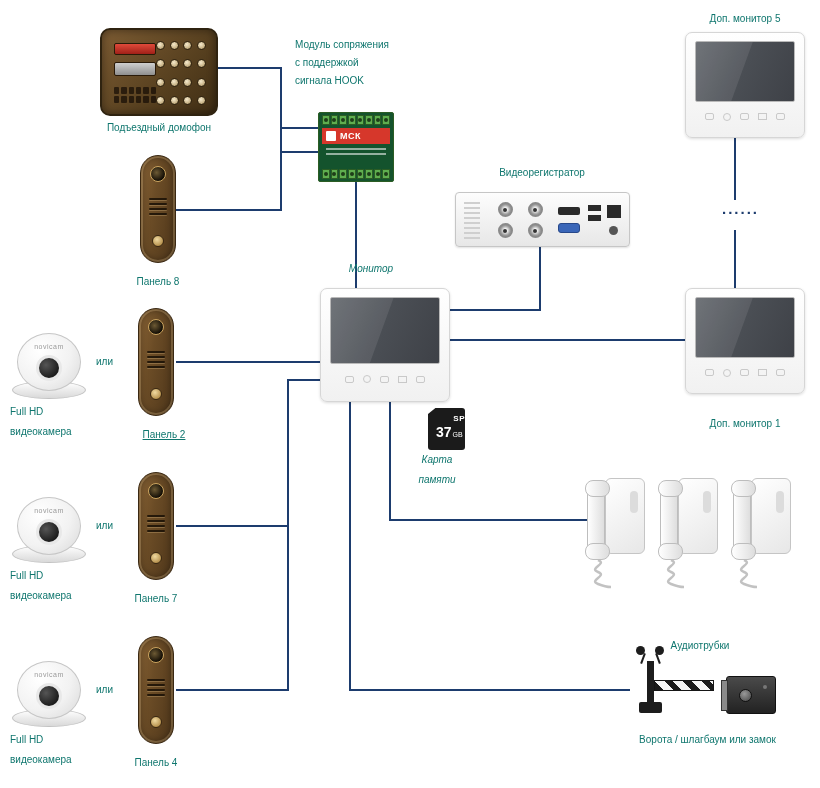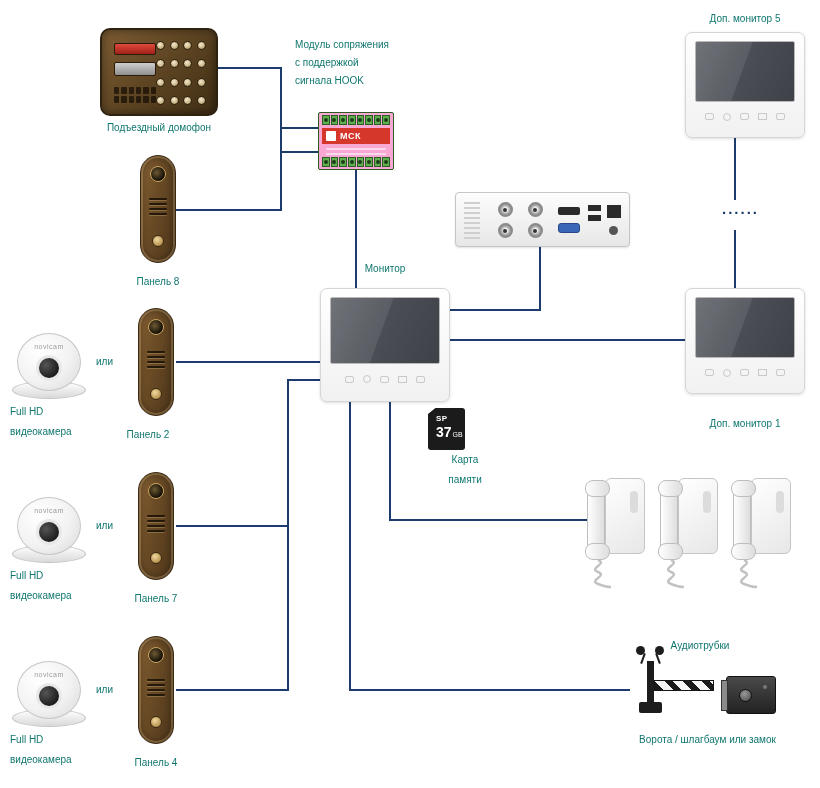--- a/index.html
+++ b/index.html
@@ -31,21 +31,21 @@
     background:linear-gradient(100deg,#8a6436 0%,#6b4c26 40%,#4e361a 100%); border:1px solid #3a2812;
     box-shadow:inset 0 0 0 2px rgba(255,220,160,.25), inset 0 0 8px rgba(0,0,0,.5); }
   .dp-cam { position:absolute; top:10px; left:50%; transform:translateX(-50%); width:16px; height:16px;
     border-radius:50%; background:radial-gradient(circle at 40% 40%,#6d5a34 0%,#120d05 70%); border:1px solid #c9a35f; }
   .dp-grill { position:absolute; top:42px; left:8px; right:8px; display:flex; flex-direction:column; gap:3px; }
   .dp-grill i { height:2px; background:rgba(20,12,4,.8); border-radius:1px; box-shadow:0 1px 0 rgba(255,220,160,.25); }
   .dp-btn { position:absolute; bottom:15px; left:50%; transform:translateX(-50%); width:12px; height:12px;
     border-radius:50%; background:radial-gradient(circle at 40% 35%,#f0d9a0,#a0762e); border:1px solid #3a2812; }
 
   
-  .mck { position:absolute; left:318px; top:112px; width:76px; height:58px; background:#f9a8d4;
+  .mck { position:absolute; left:318px; top:112px; width:76px; height:70px; background:#14532d;
     border:1px solid #2c5d24; border-radius:2px; }
   .mck-term { position:absolute; left:3px; right:3px; height:10px; display:grid; grid-template-columns:repeat(8,1fr); gap:1px; }
   .mck-term.top { top:2px; } .mck-term.bot { bottom:2px; }
   .mck-term i { background:#5fae4f; border:1px solid #2c5d24; position:relative; }
   .mck-term i::after { content:""; position:absolute; left:50%; top:50%; width:4px; height:4px;
     transform:translate(-50%,-50%); border-radius:50%; background:#1e3d18; }
   .mck-label { position:absolute; left:3px; top:15px; right:3px; height:16px; background:#d6372b;
     display:flex; align-items:center; gap:4px; padding:0 4px; }
   .mck-logo { width:10px; height:10px; background:#fff; border-radius:1px; flex:0 0 auto; }
   .mck-name { color:#fff; font-size:9px; font-weight:bold; letter-spacing:.5px; }
@@ -95,21 +95,21 @@
     background:radial-gradient(circle at 35% 30%,#ffffff 0%,#f2f2f2 55%,#d8d8d8 100%);
     border:1px solid #c6c6c6; border-radius:50%; }
   .dome-brand { position:absolute; top:9px; left:0; width:100%; text-align:center; font-size:7px;
     color:#9a9a9a; letter-spacing:.5px; }
   .dome-lens { position:absolute; left:18px; top:21px; width:26px; height:26px; border-radius:50%;
     background:radial-gradient(circle at 35% 35%,#555 0%,#1d1d1d 70%); border:3px solid #e8e8e8; }
 
   
   .sd { position:absolute; left:428px; top:408px; width:37px; height:42px; background:#1b1b1b;
     border-radius:3px; clip-path:polygon(0 14%,20% 0,100% 0,100% 100%,0 100%); padding:6px 0 0 8px; }
-  .sd-brand { display:block; font-size:8px; font-weight:bold; color:#fff; letter-spacing:.5px; }
+  .sd-brand { display:block; font-size:8px; font-weight:bold; color:#fff; letter-spacing:.5px;text-align:right; }
   .sd-size { font-size:14px; font-weight:bold; color:#fff; }
   .sd-unit { font-size:7px; color:#fff; margin-left:1px; }
 
   
   .handset { position:absolute; width:62px; height:112px; top:478px; }
   .hs-base { position:absolute; right:2px; top:0; width:40px; height:76px;
     background:linear-gradient(145deg,#ffffff,#e7e7e7); border:1px solid #c5c5c5; border-radius:6px; }
   .hs-base::after { content:""; position:absolute; right:6px; top:12px; width:8px; height:22px;
     border-radius:4px; background:#dcdcdc; }
   .hs-tube { position:absolute; left:2px; top:3px; width:18px; height:78px;
@@ -241,20 +241,21 @@
     <span class="dp-grill">
         <i></i>
         <i></i>
         <i></i>
         <i></i>
       </span>
     <i class="dp-btn"></i>
   </div>
   <div class="lbl center" style="left:118px; top:272px; width:80px;">Панель 8</div>
 
+  <div class="lbl center" style="left:462px; top:163px; width:160px;">Видеорегистратор</div>
   <div class="dvr">
     <i class="dvr-vent"></i>
     <span class="dvr-bnc">
         <i></i>
         <i></i>
         <i></i>
         <i></i>
       </span>
     <i class="dvr-hdmi"></i>
     <i class="dvr-vga"></i>
@@ -272,21 +273,21 @@
     <div class="mon-btns">
         <i></i>
         <i></i>
         <i></i>
         <i></i>
         <i></i>
       </div>
   </div>
   <div class="dots">......</div>
 
-  <div class="lbl center" style="left:320px; top:259px; width:130px;">Монитор</div>
+  <div class="lbl center" style="left:306px; top:259px; width:130px;font-style:italic;">Монитор</div>
   <div class="monitor monitor-lg">
     <div class="mon-screen"></div>
     <div class="mon-btns">
         <i></i>
         <i></i>
         <i></i>
         <i></i>
         <i></i>
       </div>
   </div>
@@ -318,21 +319,21 @@
         <i></i>
         <i></i>
         <i></i>
       </span>
     <i class="dp-btn"></i>
   </div>
   <div class="lbl" style="left:10px; top:402px;">
     <span style="display:block;">Full HD</span>
     <span style="display:block;">видеокамера</span>
   </div>
-  <div class="lbl center" style="left:108px; top:425px; width:80px;">Панель 2</div>
+  <div class="lbl center" style="left:124px; top:425px; width:80px;text-decoration:underline;">Панель 2</div>
 
   <div class="dome" style="left:8px; top:497px;">
     <i class="dome-base"></i>
     <div class="dome-ball">
       <span class="dome-brand">novicam</span>
       <i class="dome-lens"></i>
     </div>
   </div>
   <div class="lbl" style="left:96px; top:516px;">или</div>
   <div class="doorpanel" style="left:138px; top:472px;">
@@ -372,21 +373,21 @@
   <div class="lbl" style="left:10px; top:730px;">
     <span style="display:block;">Full HD</span>
     <span style="display:block;">видеокамера</span>
   </div>
   <div class="lbl center" style="left:116px; top:753px; width:80px;">Панель 4</div>
 
   <div class="sd">
     <span class="sd-brand">SP</span>
     <span class="sd-size">37</span><span class="sd-unit">GB</span>
   </div>
-  <div class="lbl center" style="left:425px; top:450px; width:80px;">
+  <div class="lbl center" style="left:397px; top:450px; width:80px;font-style:italic;">
     <span style="display:block;">Карта</span>
     <span style="display:block;">памяти</span>
   </div>
 
   <div class="handset" style="left:585px;">
     <i class="hs-base"></i>
     <i class="hs-tube"></i>
     <svg class="hs-cord" width="26" height="30" viewBox="0 0 26 30">
       <path d="M9,0 C19,4 -1,8 9,12 C19,16 -1,20 9,24 C14,26 18,27 22,27" fill="none" stroke="#c2c2c2" stroke-width="2.5"></path>
     </svg>

